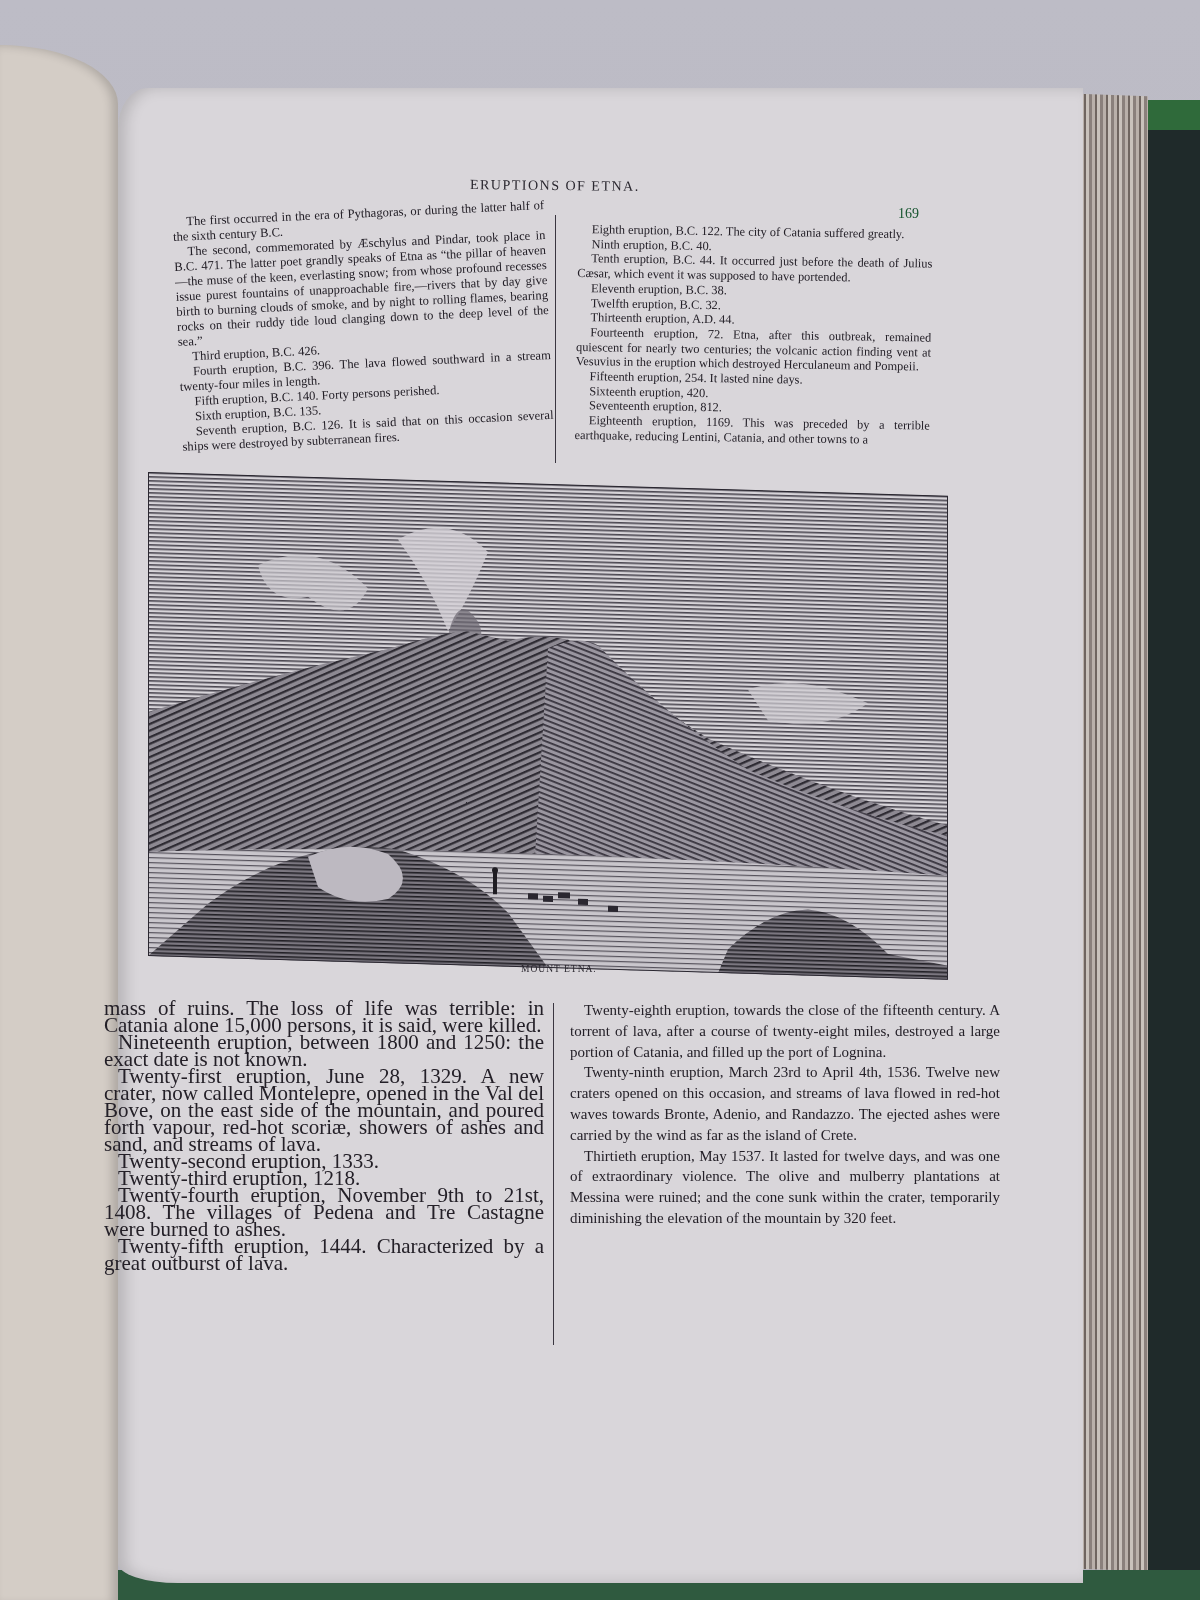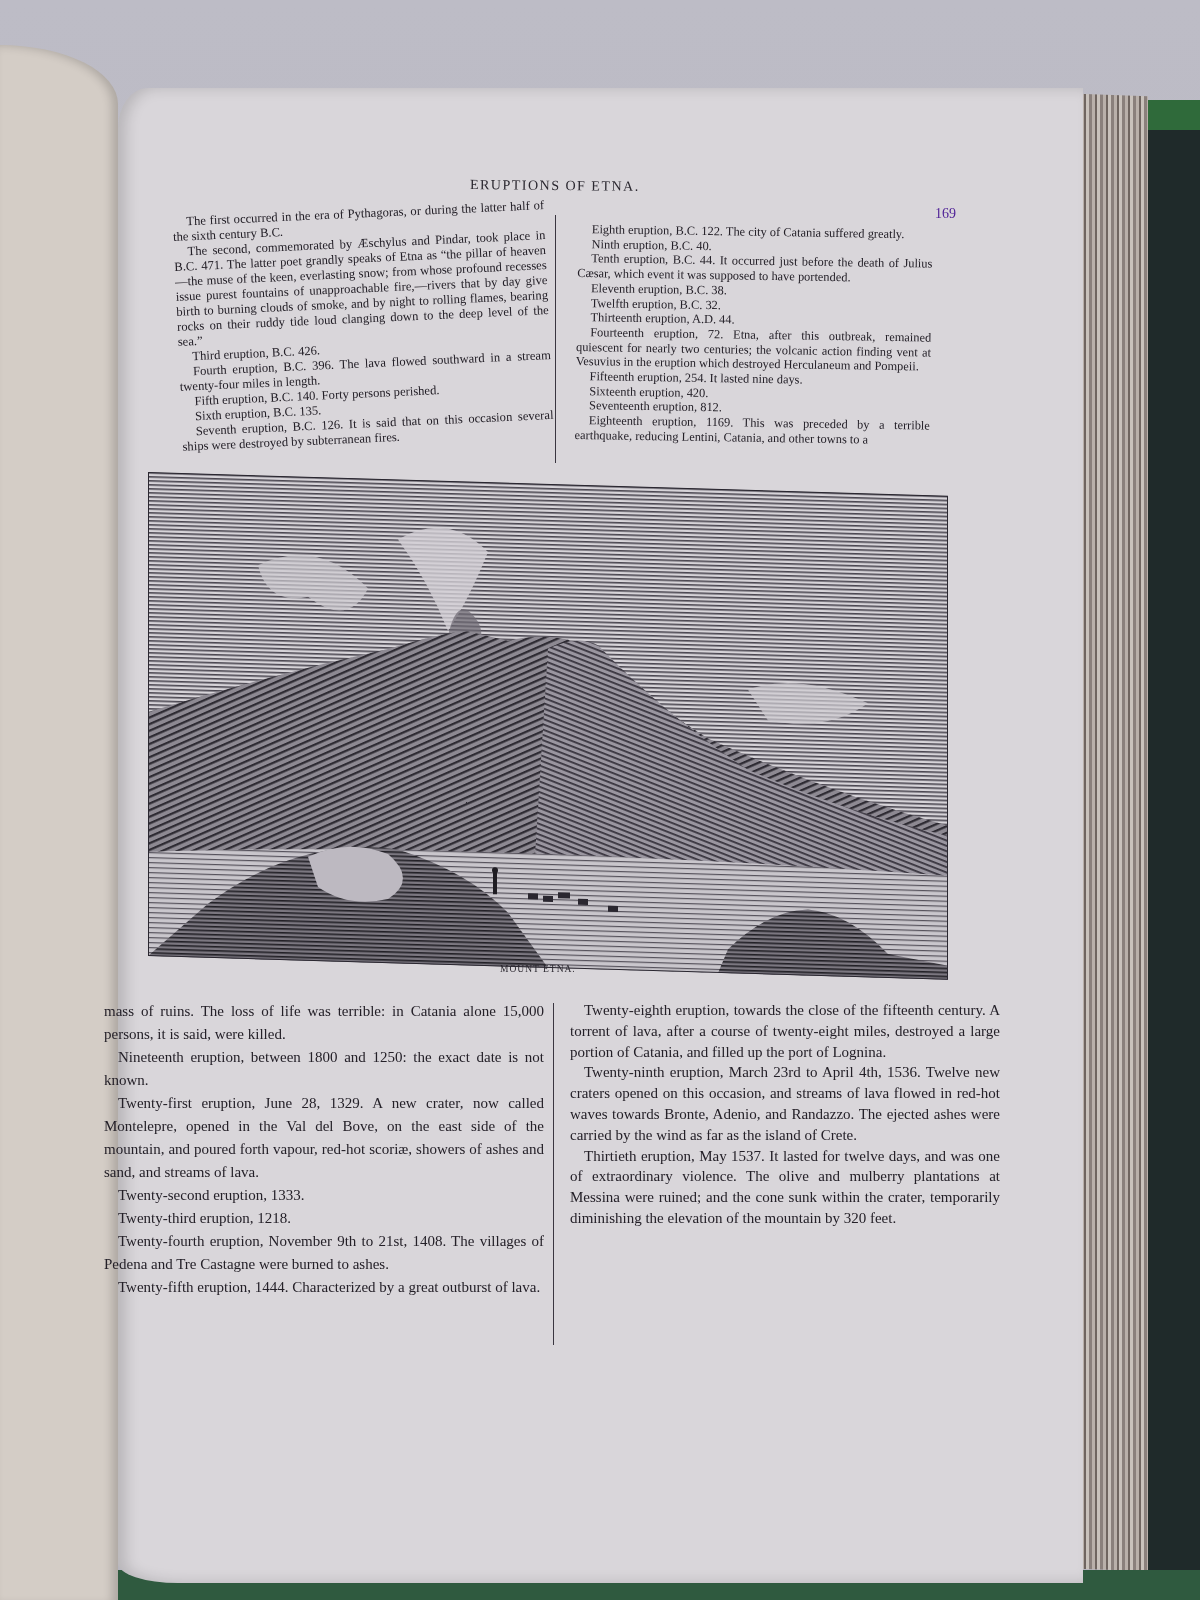--- a/index.html
+++ b/index.html
@@ -5,34 +5,34 @@
   html,body{margin:0;padding:0;}
   body{width:1200px;height:1600px;position:relative;overflow:hidden;background:#b9b8c2;font-family:"Liberation Serif","DejaVu Serif",serif;}
   .bg-surface{position:absolute;left:0;top:0;width:1200px;height:1600px;background:linear-gradient(180deg,#bdbcc6 0%,#b6b5bf 100%);}
   .green-cloth{position:absolute;left:0;top:1570px;width:1200px;height:30px;background:#2f5a3f;}
   .green-cloth-top{position:absolute;left:1130px;top:100px;width:70px;height:40px;background:#2f6a3a;}
   .left-page{position:absolute;left:0;top:45px;width:118px;height:1560px;background:#d4cdc6;border-top-right-radius:120px 60px;box-shadow:inset -6px 0 10px rgba(0,0,0,0.18);}
   .page{position:absolute;left:118px;top:88px;width:965px;height:1495px;background:#d9d6da;border-top-left-radius:30px 40px;border-top-right-radius:0;border-bottom-left-radius:60px 20px;box-shadow:inset 8px 0 14px rgba(0,0,0,0.15);}
   .page-edges{position:absolute;left:1078px;top:95px;width:70px;height:1475px;background:repeating-linear-gradient(90deg,#8a807c 0 3px,#b9b0aa 3px 6px,#6f6560 6px 8px,#c9c2bc 8px 11px);transform:skewY(2deg);}
   .cover-edge{position:absolute;left:1148px;top:130px;width:52px;height:1440px;background:#1f2a2a;}
   .running-head{position:absolute;left:470px;top:178px;font-size:14px;letter-spacing:1.5px;color:#2b2830;transform:rotate(0.6deg);}
-  .page-number{position:absolute;left:898px;top:206px;font-size:14px;color:#4c1d95;margin-left:37px;}
+  .page-number{position:absolute;left:898px;top:206px;font-size:14px;color:#14532d;}
   .col{position:absolute;color:#242028;}
   .col p{margin:0;text-indent:14px;text-align:justify;}
   .col-top-left{left:172px;top:215px;width:372px;font-size:12.6px;line-height:15px;transform:rotate(-2.6deg);transform-origin:left top;}
   .col-top-right{left:578px;top:222px;width:355px;font-size:12.4px;line-height:14.7px;transform:rotate(0.9deg);transform-origin:left top;}
-  .col-bot-left{left:104px;top:1000px;width:440px;font-size:15px;line-height:23px;}
+  .col-bot-left{left:104px;top:1000px;width:440px;font-size:21px;line-height:17px;}
   .col-bot-right{left:570px;top:1000px;width:430px;font-size:15px;line-height:20.8px;}
   .rule{position:absolute;width:1px;background:#3a3640;}
   .rule-top{left:555px;top:215px;height:248px;}
   .rule-bot{left:553px;top:1003px;height:342px;}
   .engraving{position:absolute;left:148px;top:472px;width:800px;height:484px;transform:skewY(1.7deg);transform-origin:left top;}
   .engraving svg{width:100%;height:100%;display:block;}
   .caption{position:absolute;left:500px;top:964px;font-size:9.5px;letter-spacing:1px;color:#2b2830;}
-  .sc{font-variant:small-caps;}
+  .sc{font-variant:small-caps;margin-left:21px;}
 </style>
 </head>
 <body>
 
 <div class="bg-surface"></div>
 <div class="green-cloth-top"></div>
 <div class="cover-edge"></div>
 <div class="page-edges"></div>
 <div class="green-cloth"></div>
 <div class="left-page"></div>

